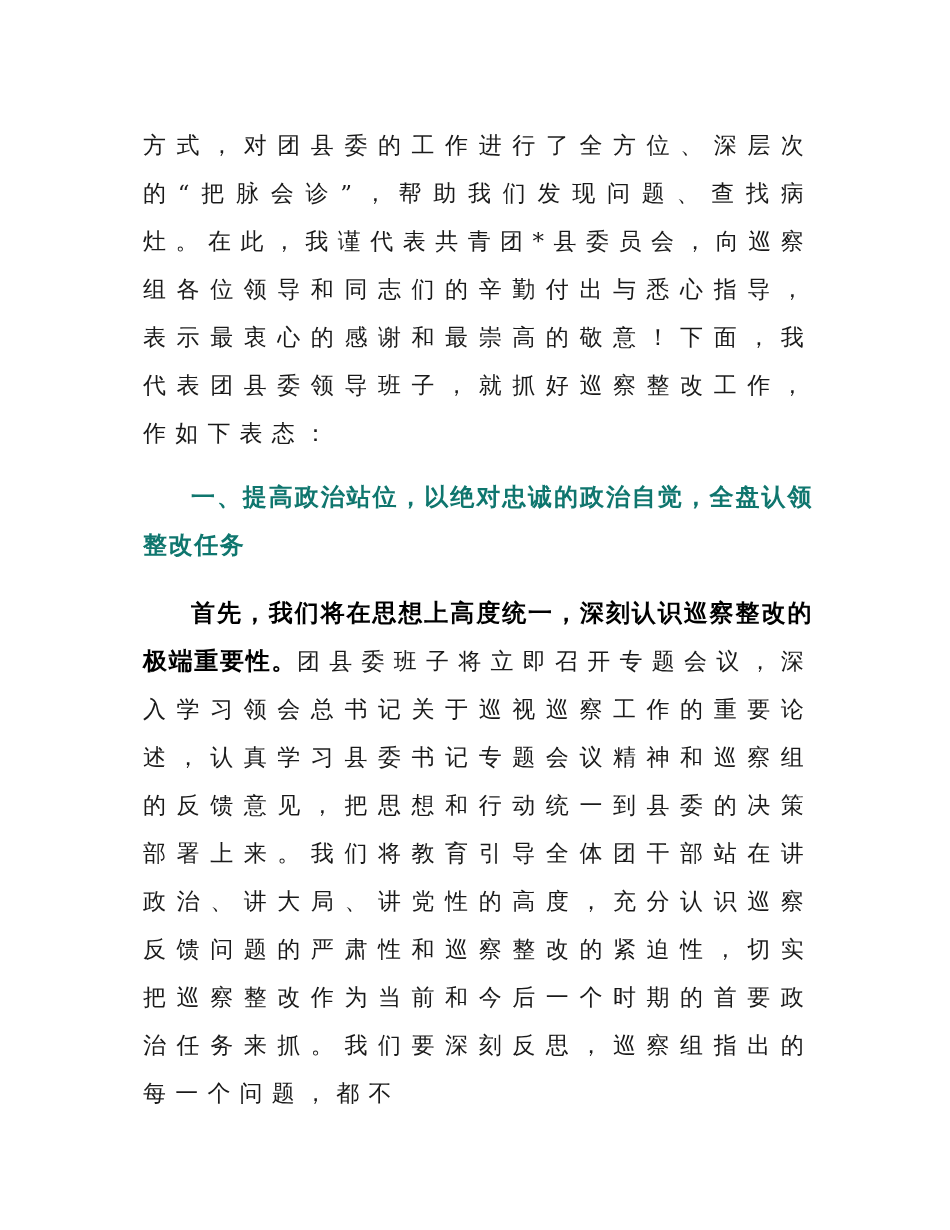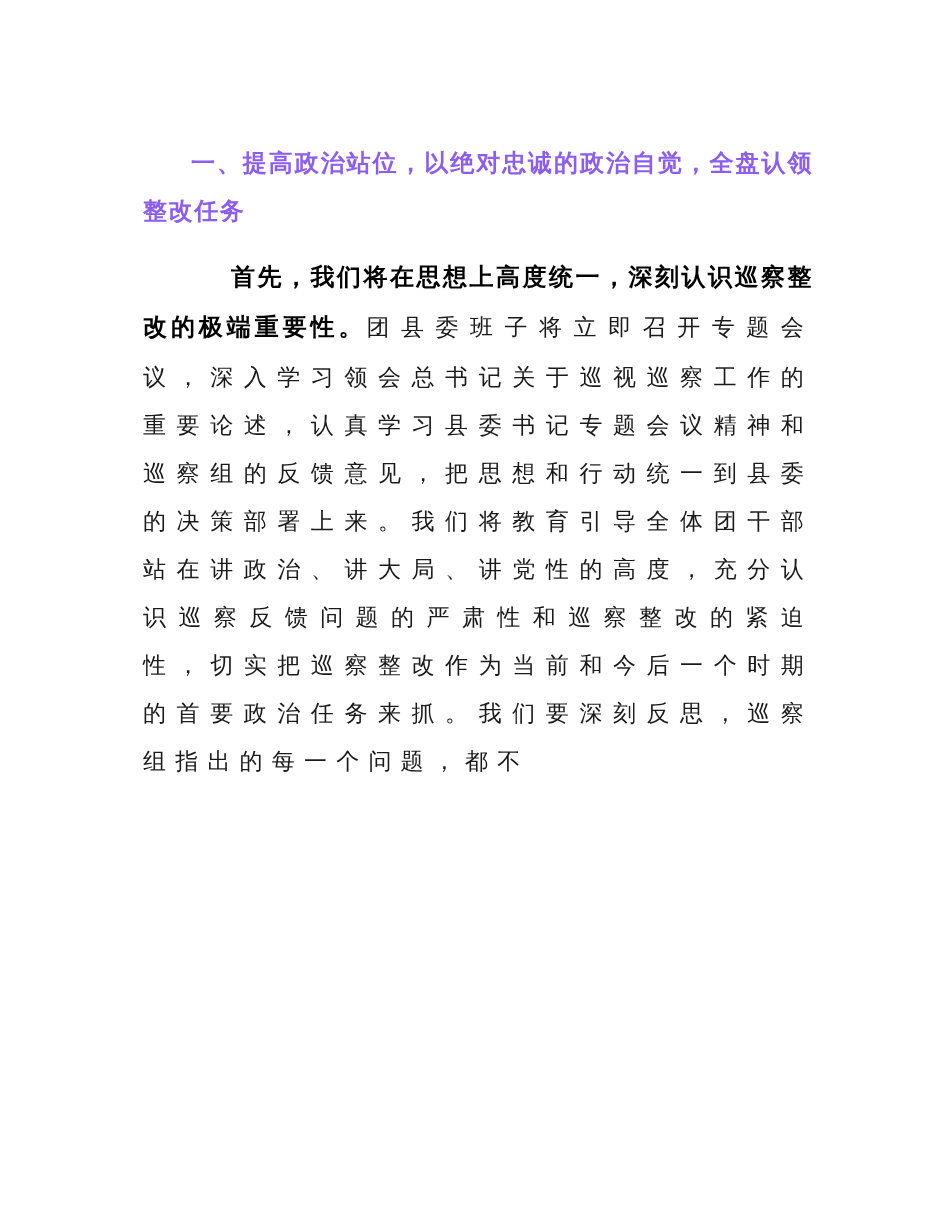--- a/index.html
+++ b/index.html
@@ -10,34 +10,34 @@
     color: #1a1a1a;
     font-size: 23px;
     line-height: 48px;
     letter-spacing: 9.2px;
     text-align: justify;
   }
   .page p { margin: 0; }
   .page p.indent { text-indent: 48px; }
   .page p.gap { margin-top: 18px; }
   .heading {
-    font-family: Liberation Sans, sans-serif;
+    font-family: Liberation Mono, monospace;
     font-weight: bold;
-    color: #8b5cf6;
+    color: #0f766e;
     letter-spacing: 1.6px;
     font-size: 24px;
   }
   .bold-run {
-    font-family: Liberation Mono, monospace;
+    font-family: Liberation Serif, serif;
     font-weight: bold;
     color: #000000;
     letter-spacing: 1.6px;
     font-size: 24px;
-    margin-left: 40px;
   }
 </style>
 </head>
 <body>
 
 <div class="page">
+  <p>方式，对团县委的工作进行了全方位、深层次的“把脉会诊”，帮助我们发现问题、查找病灶。在此，我谨代表共青团*县委员会，向巡察组各位领导和同志们的辛勤付出与悉心指导，表示最衷心的感谢和最崇高的敬意！下面，我代表团县委领导班子，就抓好巡察整改工作，作如下表态：</p>
   <p class="indent gap heading">一、提高政治站位，以绝对忠诚的政治自觉，全盘认领整改任务</p>
   <p class="indent gap"><span class="bold-run">首先，我们将在思想上高度统一，深刻认识巡察整改的极端重要性。</span><span>团县委班子将立即召开专题会议，深入学习领会总书记关于巡视巡察工作的重要论述，认真学习县委书记专题会议精神和巡察组的反馈意见，把思想和行动统一到县委的决策部署上来。我们将教育引导全体团干部站在讲政治、讲大局、讲党性的高度，充分认识巡察反馈问题的严肃性和巡察整改的紧迫性，切实把巡察整改作为当前和今后一个时期的首要政治任务来抓。我们要深刻反思，巡察组指出的每一个问题，都不</span></p>
 </div>
 
 </body></html>

